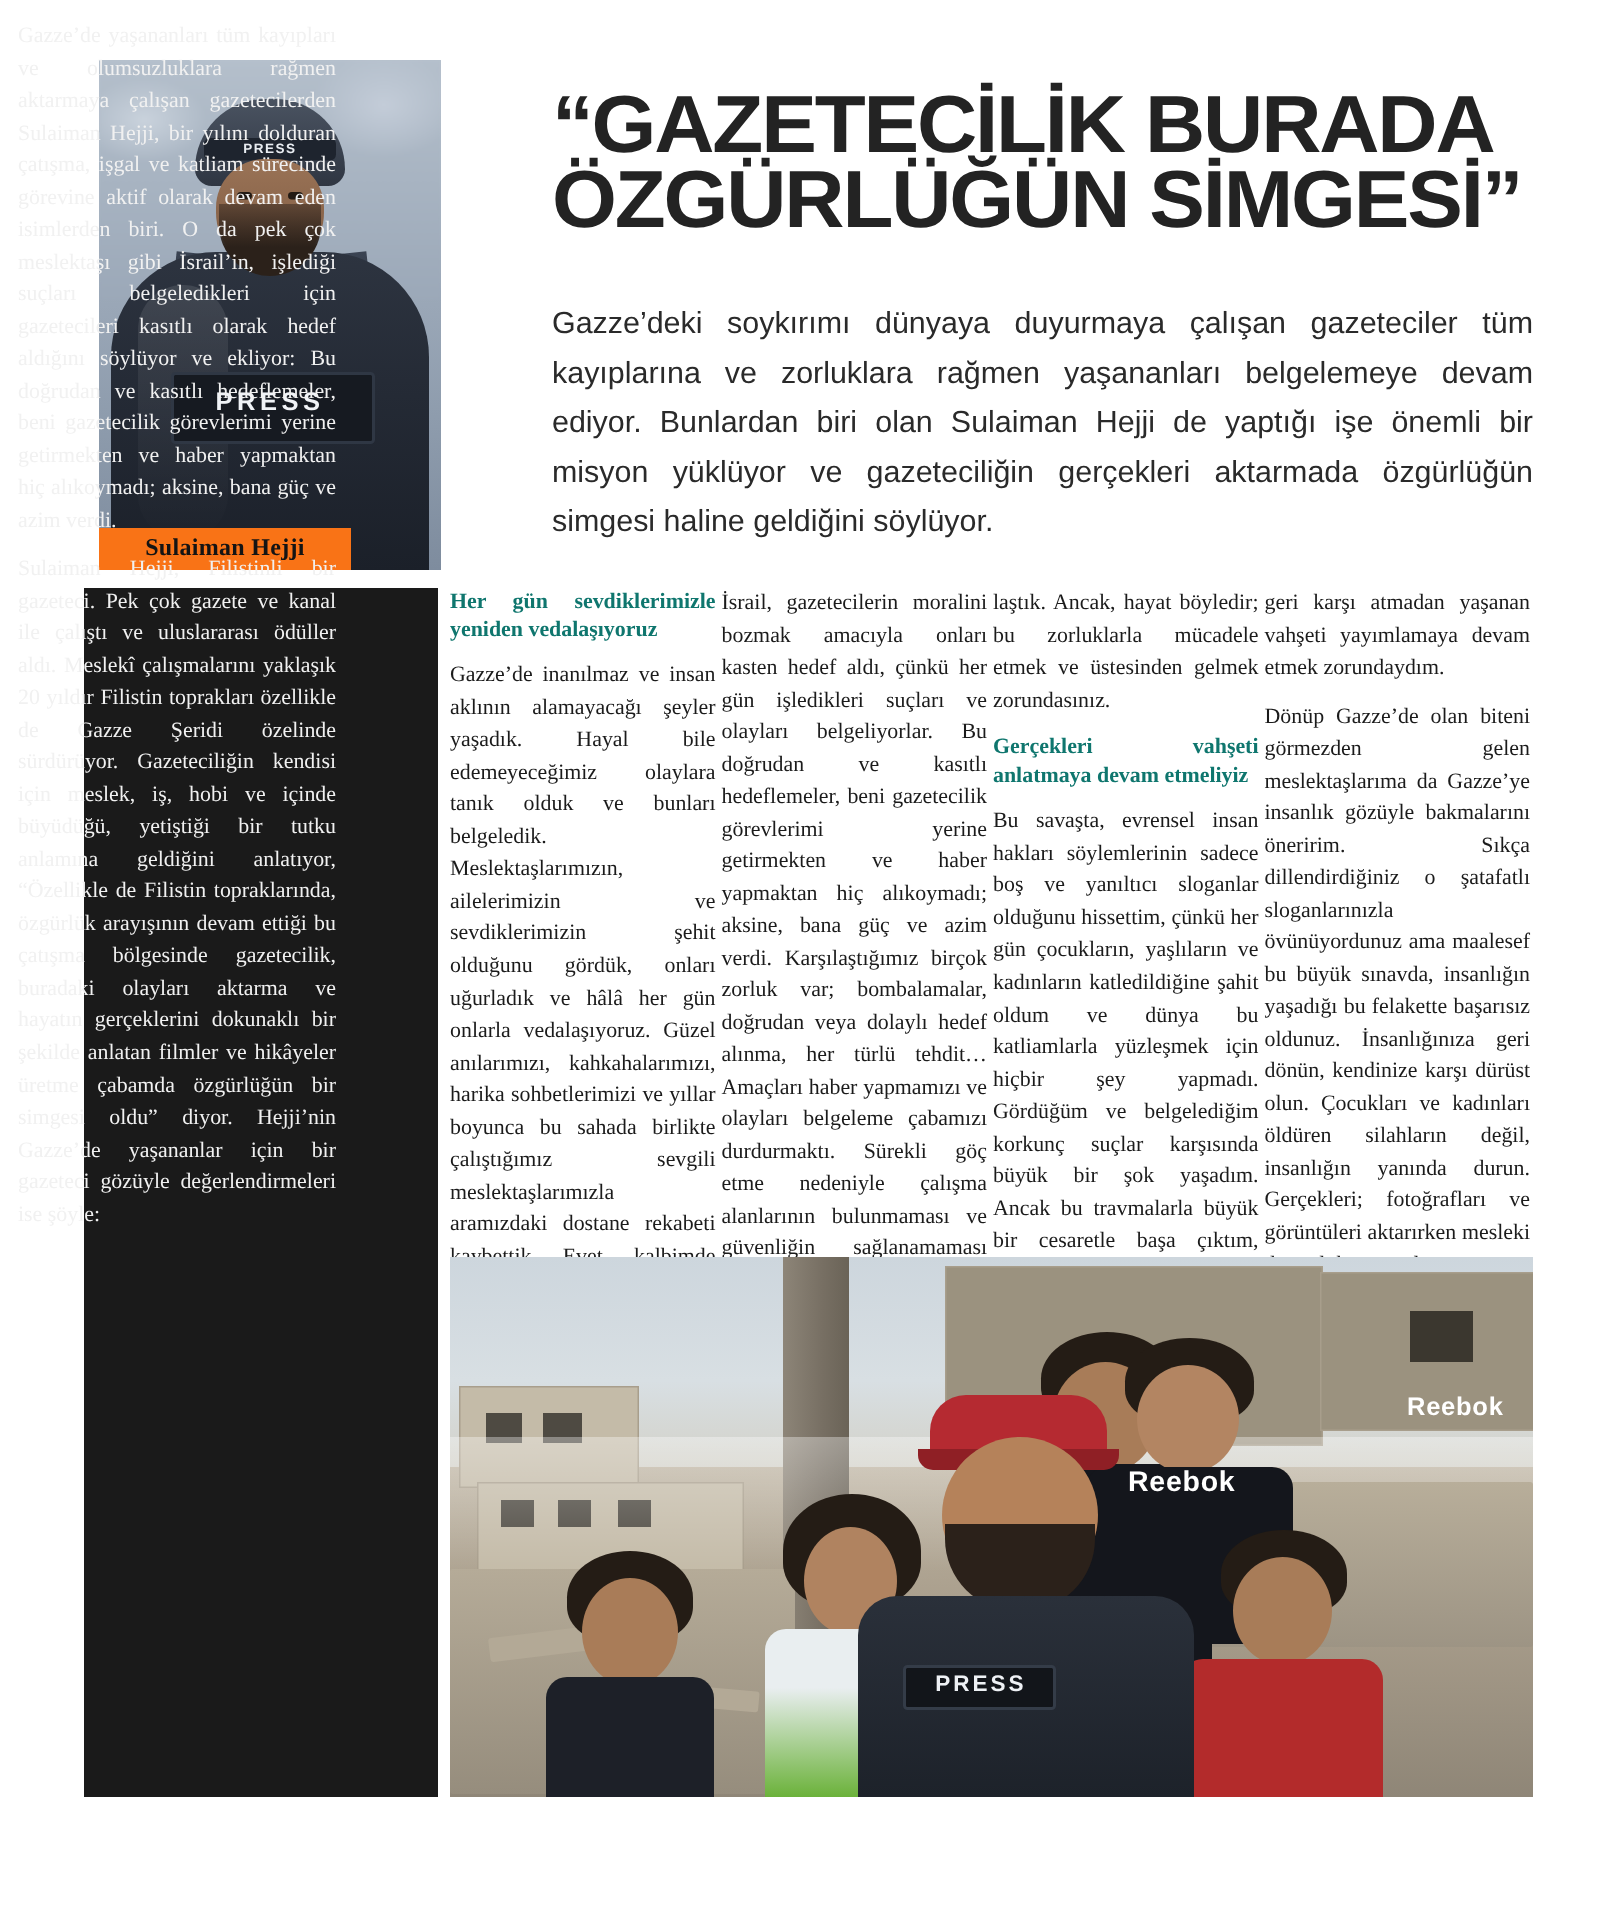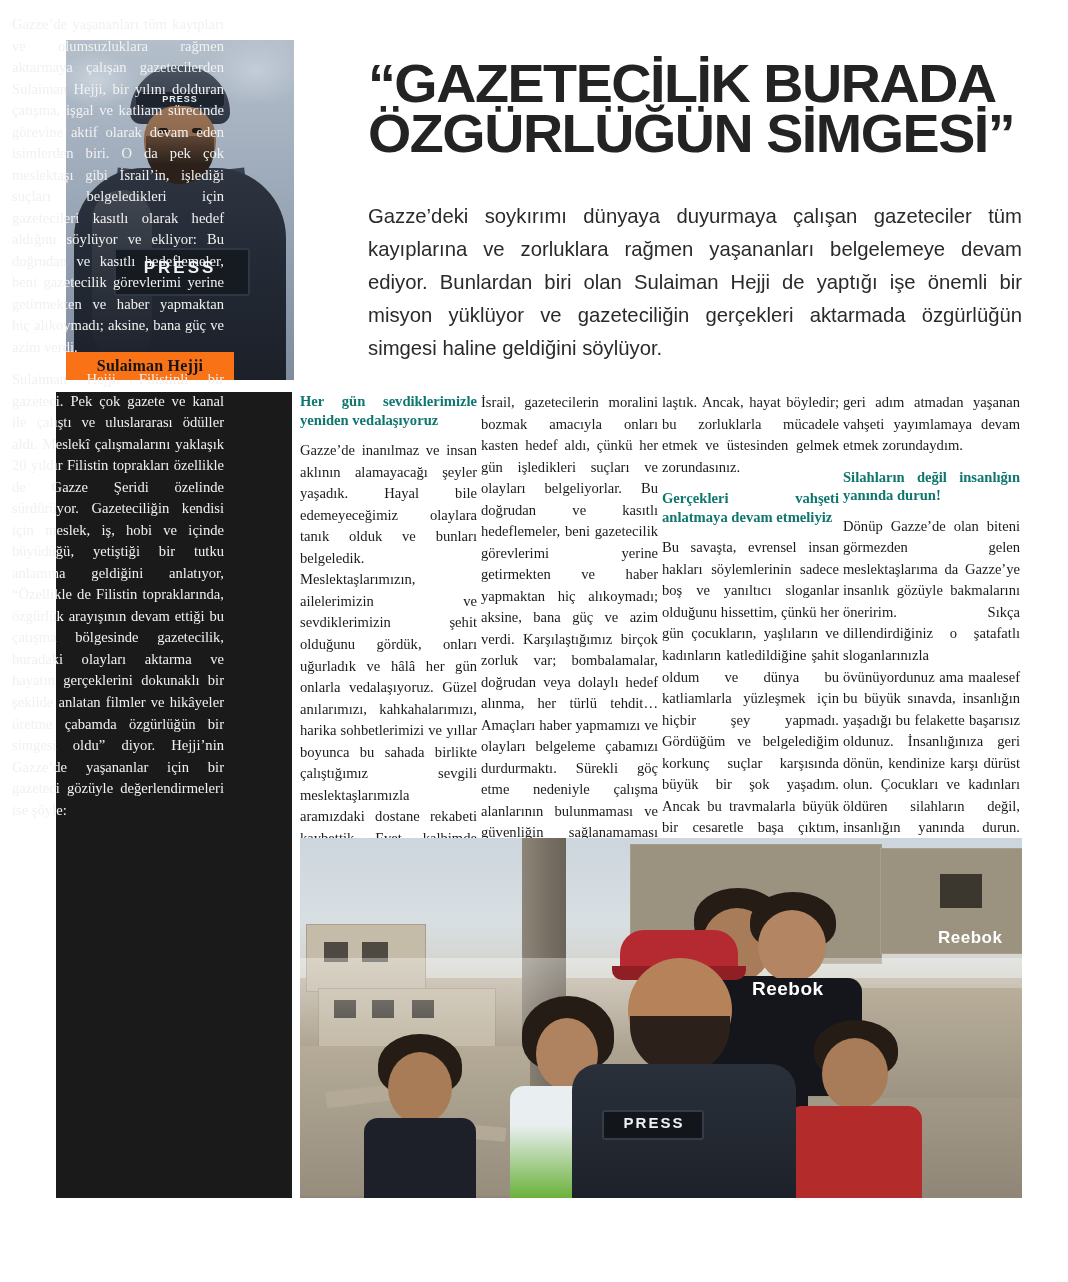--- a/index.html
+++ b/index.html
@@ -246,23 +246,22 @@
       <p>laştık. Ancak, hayat böyledir; bu zorluklarla mücadele etmek ve üstesinden gelmek zorundasınız.</p>
     </div>
     <div class="subhead">Gerçekleri vahşeti anlatmaya devam etmeliyiz</div>
     <div class="body-text">
       <p>Bu savaşta, evrensel insan hakları söylemlerinin sadece boş ve yanıltıcı sloganlar olduğunu hissettim, çünkü her gün çocukların, yaşlıların ve kadınların katledildiğine şahit oldum ve dünya bu katliamlarla yüzleşmek için hiçbir şey yapmadı. Gördüğüm ve belgelediğim korkunç suçlar karşısında büyük bir şok yaşadım. Ancak bu travmalarla büyük bir cesaretle başa çıktım, çıkmaya çalışıyorum. Çünkü güçlü olmak, bu şoklarla yüzleşmek ve korkmadan,</p>
     </div>
   </div>
 
   <div class="col c5" style="top:392px;position:absolute;">
     <div class="body-text">
-      <p>geri adım atmadan yaşanan vahşeti yayımlamaya devam etmek zorundaydım.</p>
-    </div>
-    <div class="subhead">Silahların değil insanlığın yanında durun!</div>
+      <p>geri karşı atmadan yaşanan vahşeti yayımlamaya devam etmek zorundaydım.</p>
+    </div>
     <div class="body-text">
       <p>Dönüp Gazze’de olan biteni görmezden gelen meslektaşlarıma da Gazze’ye insanlık gözüyle bakmalarını öneririm. Sıkça dillendirdiğiniz o şatafatlı sloganlarınızla övünüyordunuz ama maalesef bu büyük sınavda, insanlığın yaşadığı bu felakette başarısız oldunuz. İnsanlığınıza geri dönün, kendinize karşı dürüst olun. Çocukları ve kadınları öldüren silahların değil, insanlığın yanında durun. Gerçekleri; fotoğrafları ve görüntüleri aktarırken mesleki dürüstlükten ayrılmayın.</p>
     </div>
   </div>
 
   <div class="photo">
     <div class="ph-sky"></div>
     <div class="ph-ground"></div>
 
     <div class="bldg" style="left:6px;top:86px;width:118px;height:66px;"></div>

